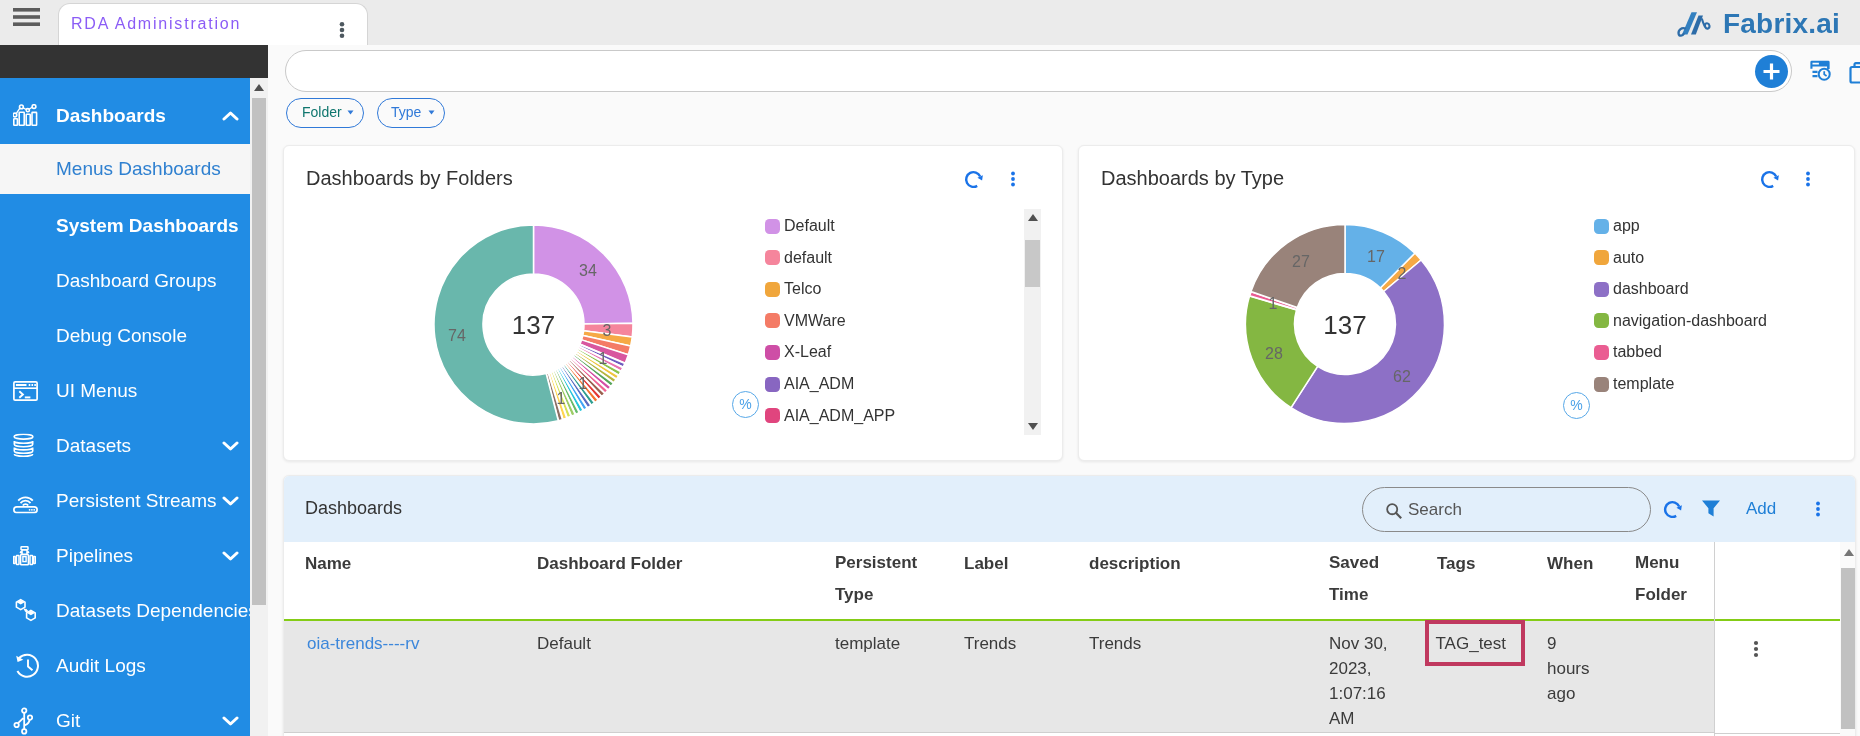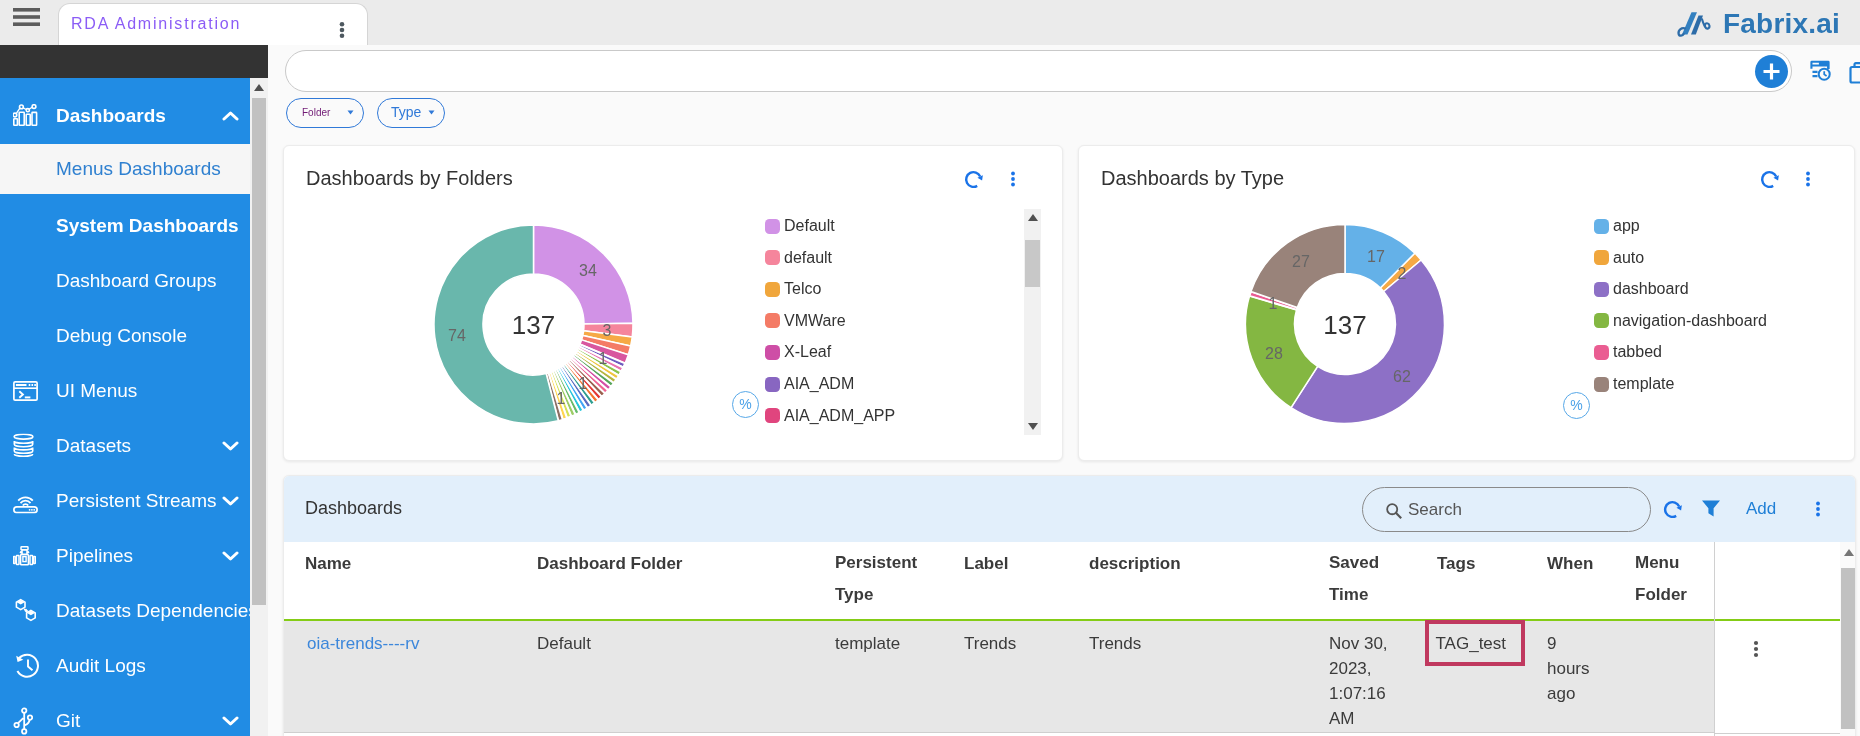--- a/index.html
+++ b/index.html
@@ -201,21 +201,21 @@
 <circle cx="16.6" cy="16.6" r="6" fill="none" stroke="#1f7fd6" stroke-width="2.2"></circle>
 <path d="M16.6 13.4v3.4l2.6 1.8" fill="none" stroke="#1f7fd6" stroke-width="1.9"></path>
   </svg>
 <svg class="abs" style="left:1849px;top:62px" width="20" height="22" viewBox="0 0 20 22">
 <g fill="none" stroke="#1f7fd6" stroke-width="2.2">
       <rect x="1.5" y="5" width="13" height="15.5" rx="1.5"></rect>
 <path d="M5.5 5V2.5a1.3 1.3 0 0 1 1.3-1.3H17a1.6 1.6 0 0 1 1.6 1.6V15"></path>
     </g>
   </svg>
 
-<div class="abs" style="left:286px;top:98px;width:78px;height:30px;border:1.5px solid #3079d8;border-radius:15px;color:#701a75;font-size:10px;line-height:27px"><span style="margin-left:15px">Folder</span><span style="position:absolute;right:9px;top:11px;line-height:0"><svg width="7" height="5" viewBox="0 0 7 5">
+<div class="abs" style="left:286px;top:98px;width:78px;height:30px;border:1.5px solid #3079d8;border-radius:15px;color:#0f766e;font-size:14px;line-height:27px"><span style="margin-left:15px">Folder</span><span style="position:absolute;right:9px;top:11px;line-height:0"><svg width="7" height="5" viewBox="0 0 7 5">
         <path d="M0.5 0.5 L3.5 4.5 L6.5 0.5Z" fill="#3079d8"></path>
       </svg></span></div>
 <div class="abs" style="left:377px;top:98px;width:68px;height:30px;border:1.5px solid #3079d8;border-radius:15px;color:#3079d8;font-size:14px;line-height:27px"><span style="margin-left:13px">Type</span><span style="position:absolute;right:9px;top:11px;line-height:0"><svg width="7" height="5" viewBox="0 0 7 5">
         <path d="M0.5 0.5 L3.5 4.5 L6.5 0.5Z" fill="#3079d8"></path>
       </svg></span></div>
 
 <div class="card" style="left:283px;top:145px;width:780px;height:316px">
 <div class="ctitle">Dashboards by Folders</div>
 <svg class="abs" style="left:678.5px;top:22.5px" width="21" height="21" viewBox="0 0 24 24">
 <path d="M16.2 19.27A8.4 8.4 0 1 1 19.61 8.45" fill="none" stroke="#1a73e8" stroke-width="2.8"></path>

